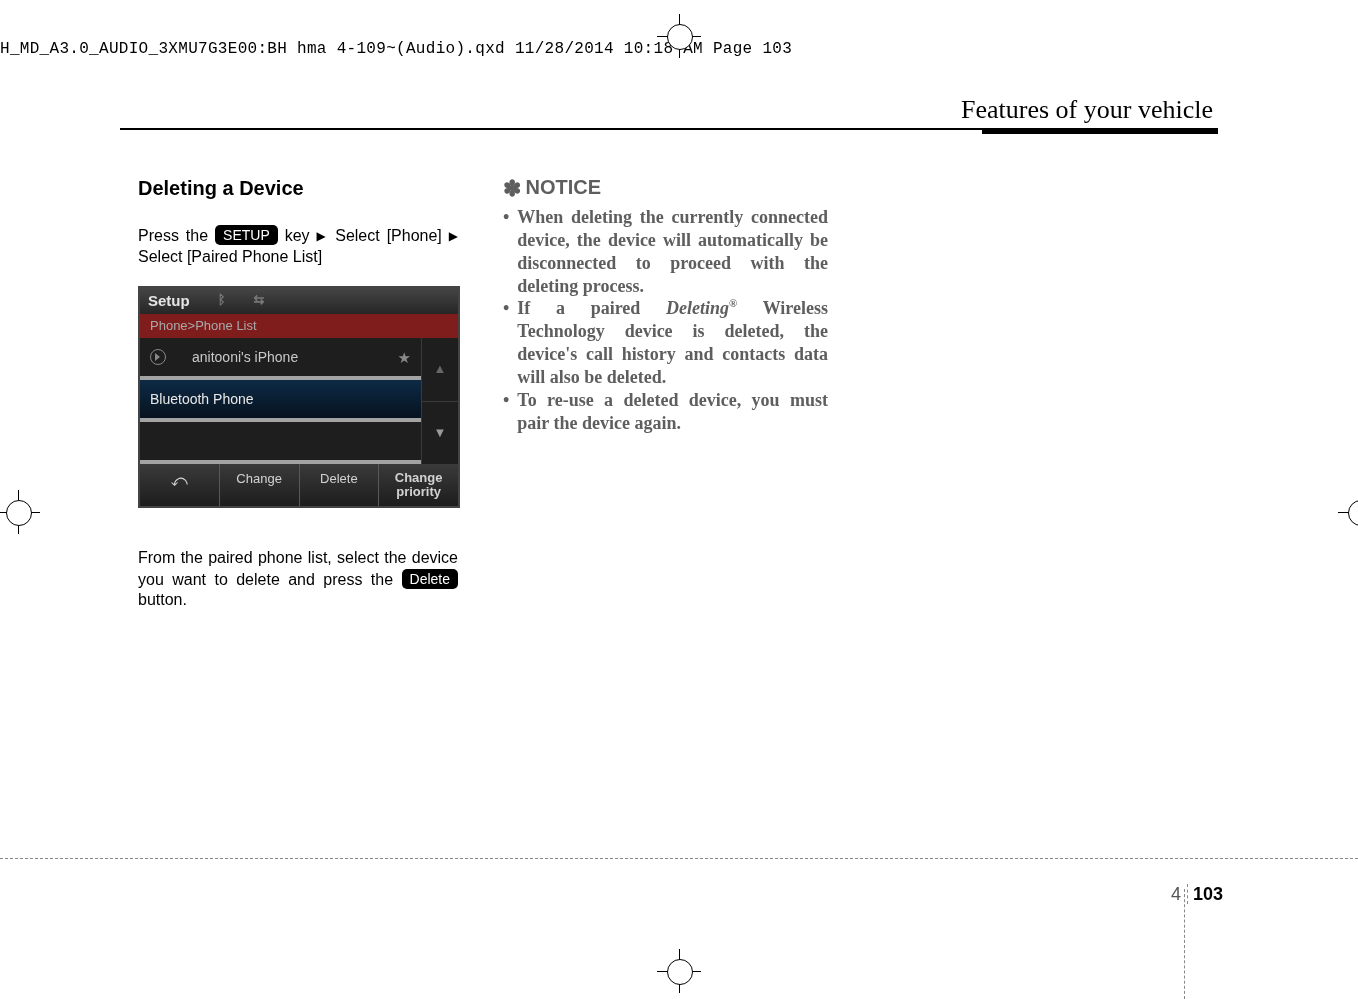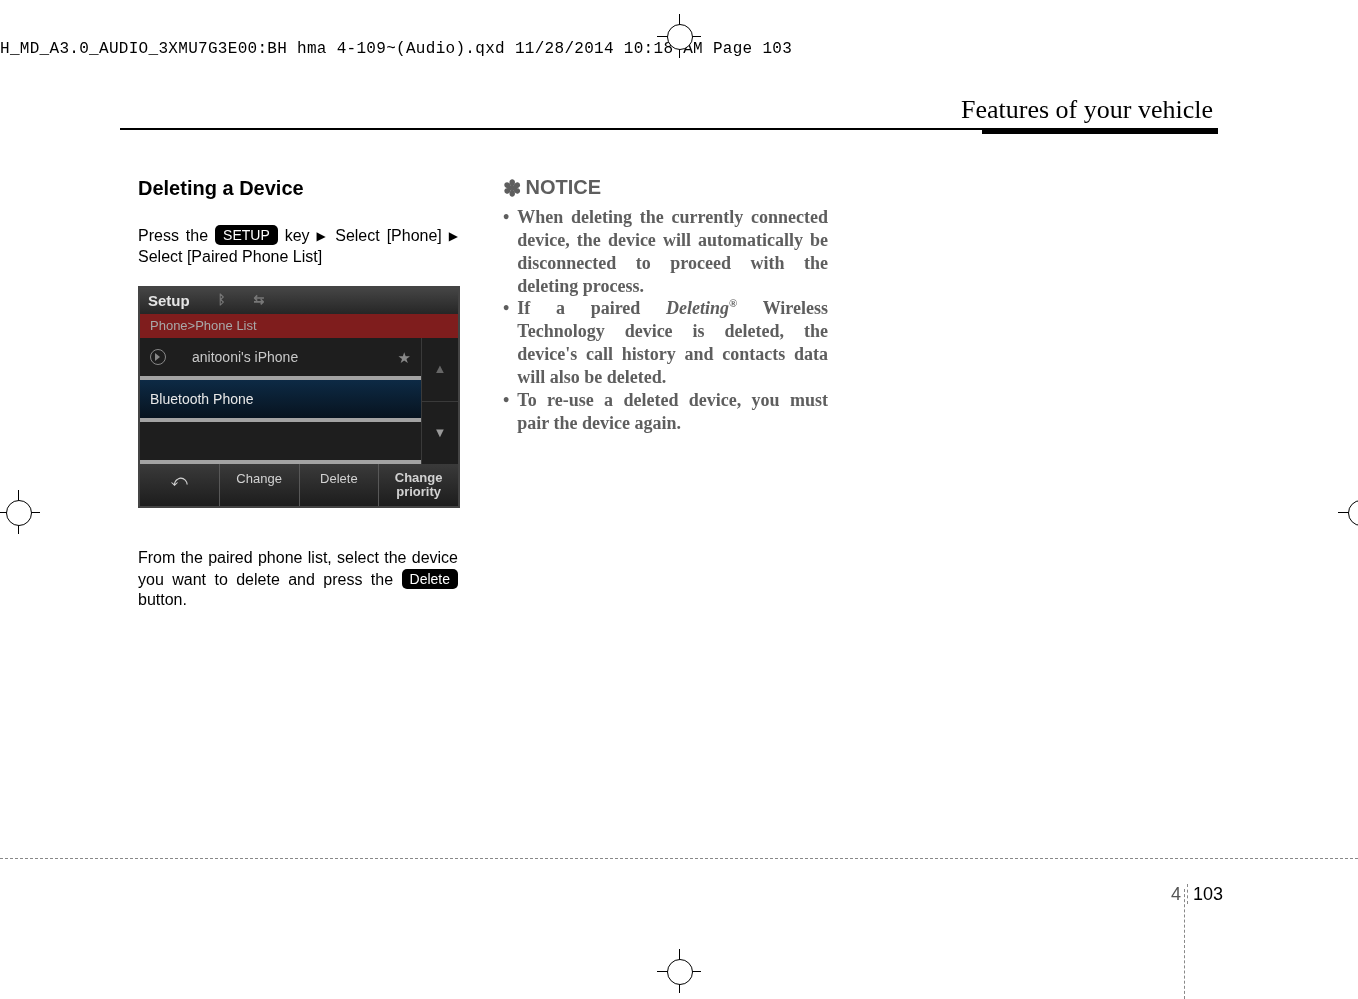--- a/index.html
+++ b/index.html
@@ -208,21 +208,21 @@
   .mini-ico{color:#777;font-size:13px;}
   .para2{margin-top:40px;}
   
   .pnum{
     position:absolute;
     right:135px;
     bottom:94px;
     font-size:18px;
   }
   .pnum .sec{font-weight:normal;color:#555;padding-right:6px;border-right:1px dashed #888;}
-  .pnum .pg{font-weight:normal;padding-left:5px;text-align:right;}
+  .pnum .pg{font-weight:bold;padding-left:5px;text-align:right;}
   .vdash{
     position:absolute;
     right:173px;
     bottom:0;
     height:110px;
     border-left:1px dashed #888;
   }
   .hdash{
     position:absolute;
     left:0;right:0;

